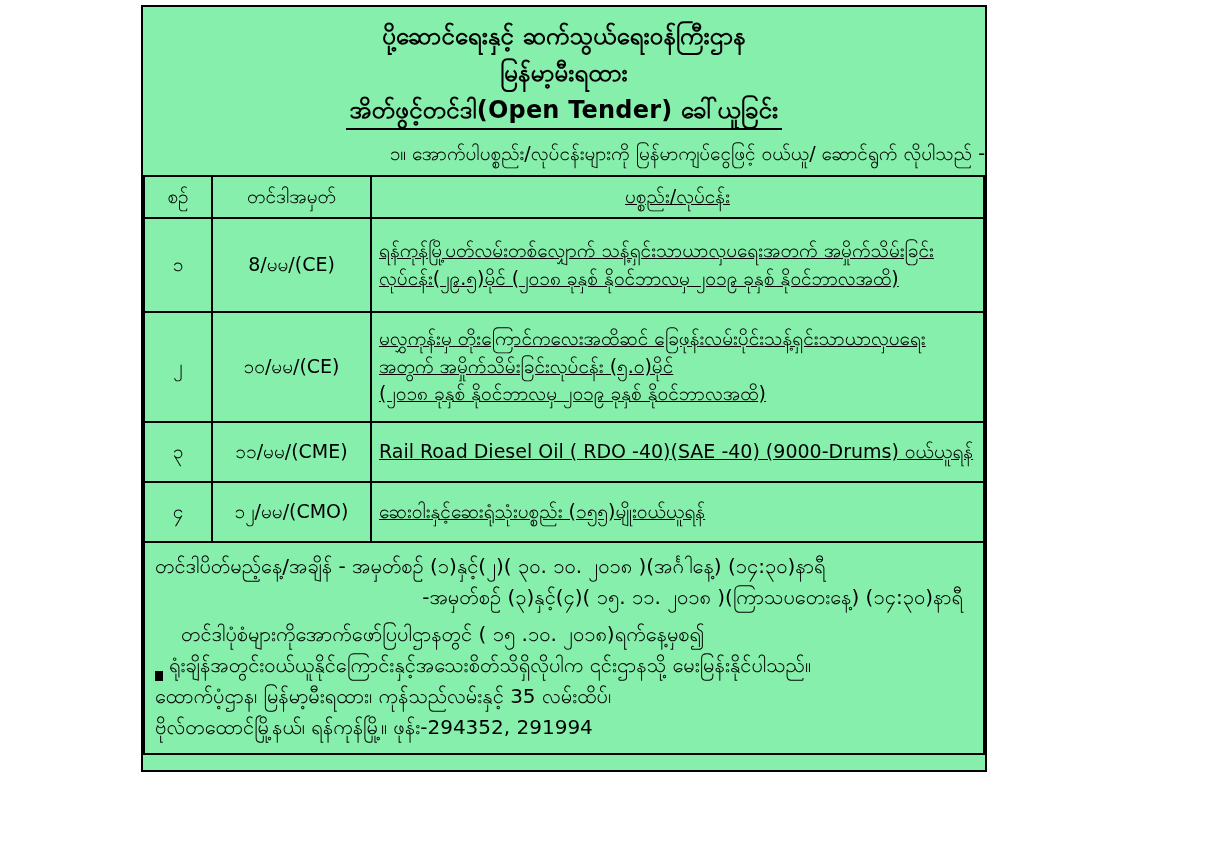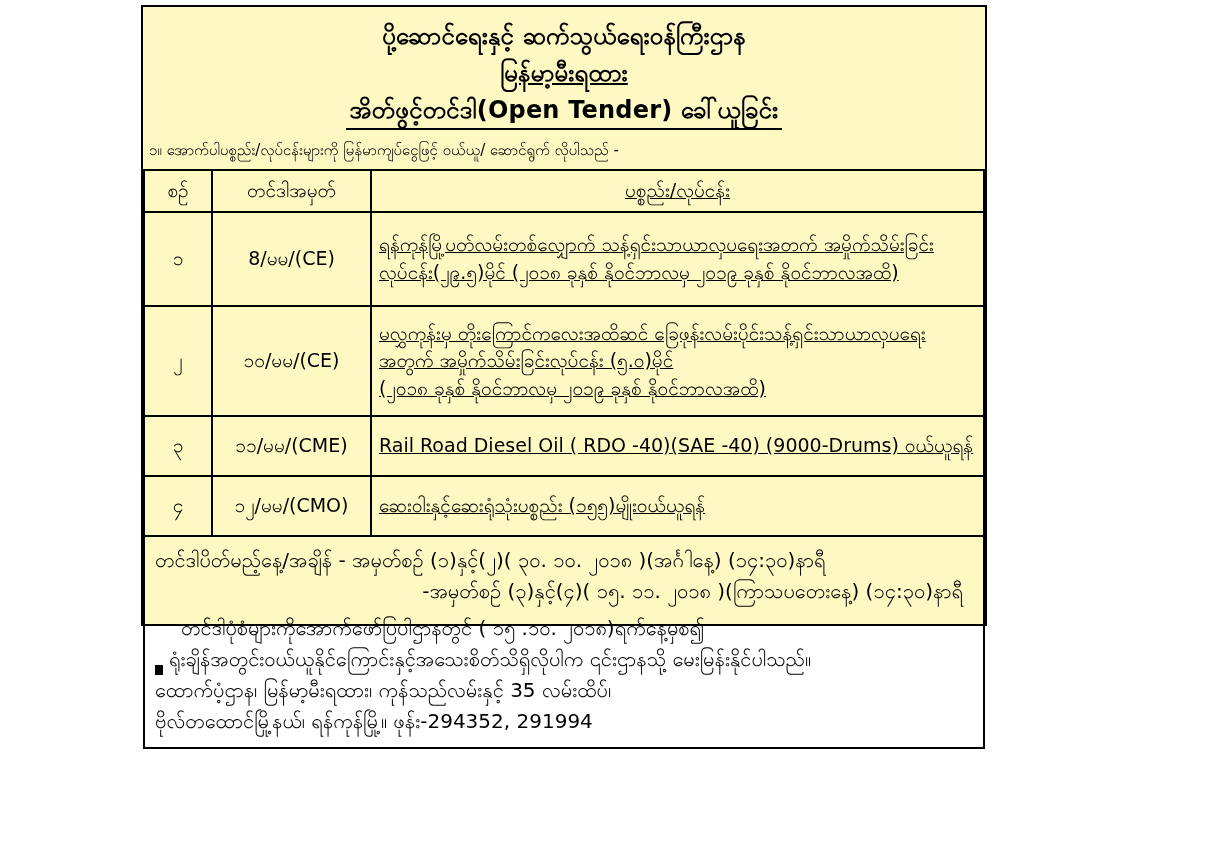--- a/index.html
+++ b/index.html
@@ -18,48 +18,48 @@
     position: relative;
     width: 1222px;
     height: 852px;
     background: #ffffff;
   }
   .doc-frame {
     position: absolute;
     left: 141px;
     top: 5px;
     width: 846px;
-    height: 621px;
+    height: 767px;
     border: 2px solid #000000;
     box-sizing: border-box;
-    background: #fef9c3;
+    background: #86efac;
   }
   .header-block {
     text-align: center;
     padding-top: 12px;
   }
   .header-line {
     font-size: 24px;
     line-height: 1.45;
     font-weight: bold;
     letter-spacing: 0.2px;
   }
   .header-line.small-gap {
     margin-top: 2px;
-    text-decoration: underline;
   }
   .header-underlined {
     display: inline-block;
     border-bottom: 2px solid #000000;
     padding: 0 4px 1px 4px;
   }
   .intro {
-    font-size: 15px;
+    font-size: 19px;
     padding: 10px 0 8px 6px;
     line-height: 1.4;
+    text-align: right;
   }
   table.tender {
     border-collapse: collapse;
     width: 100%;
     table-layout: fixed;
   }
   table.tender td, table.tender th {
     border: 2px solid #000000;
     padding: 6px 7px;
     vertical-align: middle;

